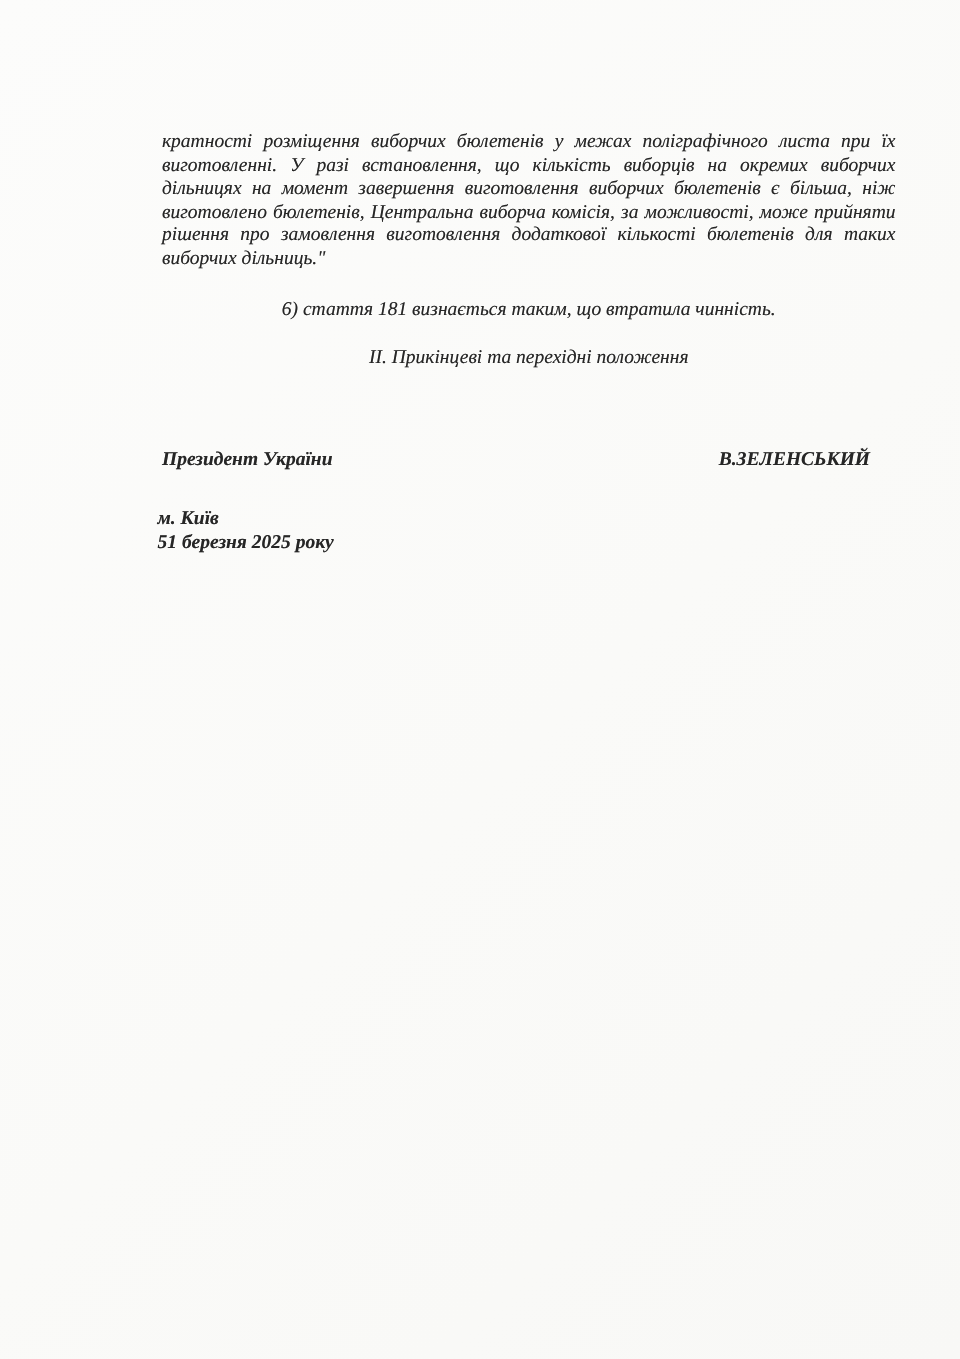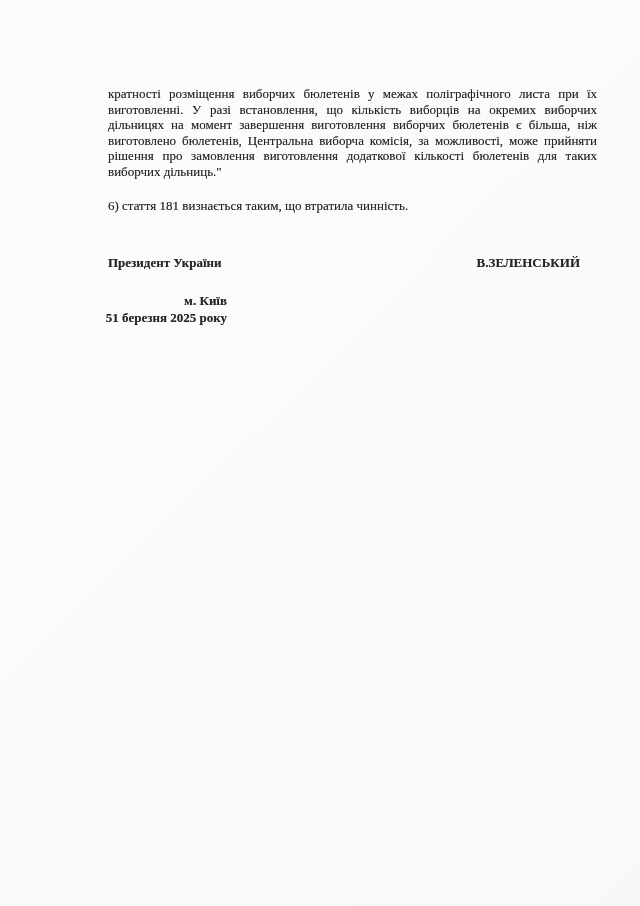--- a/index.html
+++ b/index.html
@@ -12,66 +12,69 @@
     background: #f2f2f0;
     font-family: "Liberation Serif", serif;
     overflow: hidden;
   }
   .page {
     position: relative;
     width: 640px;
     height: 906px;
     background: linear-gradient(135deg, #fcfcfb 0%, #fafaf8 55%, #f8f8f6 100%);
     color: #262626;
+    font-style: italic;
   }
   .text-block {
     position: absolute;
     left: 108px;
     top: 86px;
     width: 489px;
     font-size: 13px;
     line-height: 15.5px;
     text-shadow: 0 0 0.4px rgba(30,30,30,0.45);
   }
   .text-block p {
     margin: 0 0 16px 0;
+    text-align: center;
   }
   p.justified {
     text-align: justify;
     margin-bottom: 19px;
   }
   .signature-row {
-    margin-top: 41px;
+    margin-top: 53px;
     display: flex;
     justify-content: space-between;
     align-items: center;
     padding-right: 17px;
     font-weight: bold;
   }
   .place-date {
     margin-top: 23px;
     margin-left: -3px;
     width: 122px;
-    text-align: right;
+    text-align: left;
     font-weight: bold;
   }
   .place-date .city {
     margin-bottom: 1px;
   }
 </style>
 </head>
 <body>
 
 <div class="page">
   <div class="text-block">
 
     <p class="justified">кратності розміщення виборчих бюлетенів у межах поліграфічного листа при їх виготовленні. У разі встановлення, що кількість виборців на окремих виборчих дільницях на момент завершення виготовлення виборчих бюлетенів є більша, ніж виготовлено бюлетенів, Центральна виборча комісія, за можливості, може прийняти рішення про замовлення виготовлення додаткової кількості бюлетенів для таких виборчих дільниць."</p>
 
     <p>6) стаття 181 визнається таким, що втратила чинність.</p>
 
+    <p>ІІ. Прикінцеві та перехідні положення</p>
 
 
     <div class="signature-row">
       <span class="sig-title">Президент України</span>
       <span class="sig-name">В.ЗЕЛЕНСЬКИЙ</span>
     </div>
 
     <div class="place-date">
       <div class="city">м. Київ</div>
       <div class="date">51 березня 2025 року</div>

